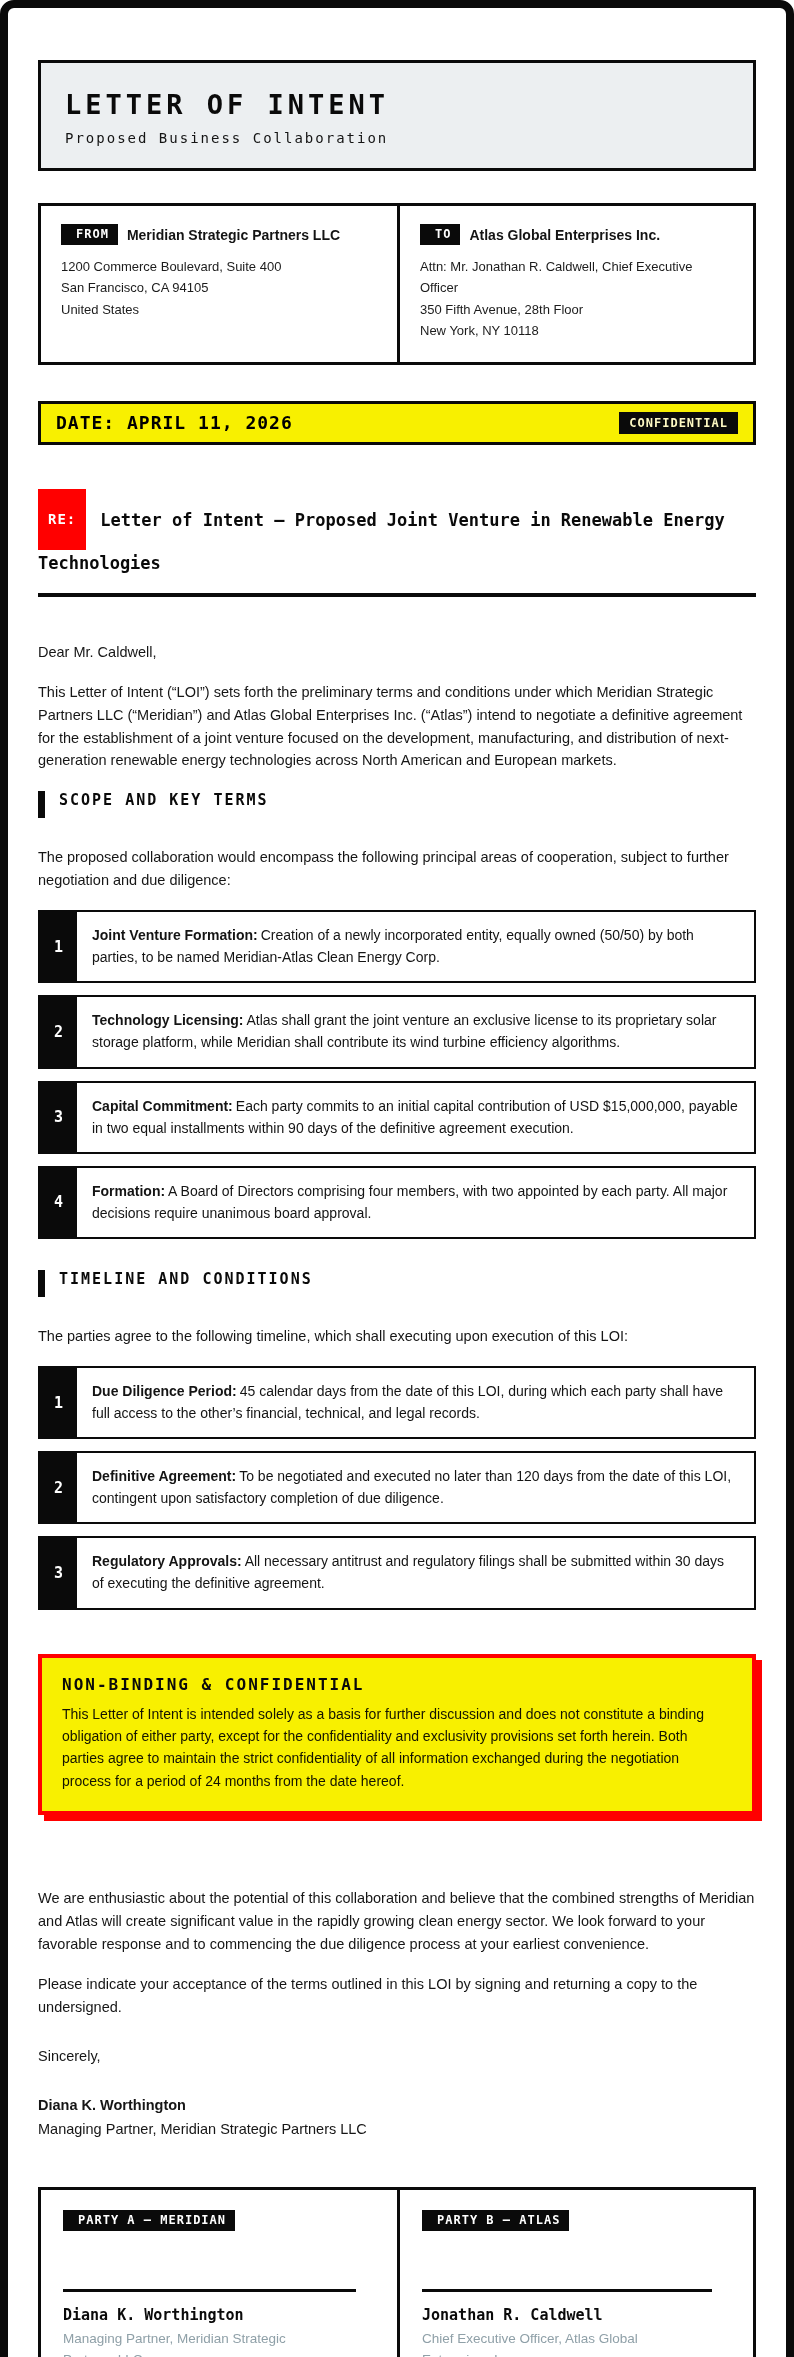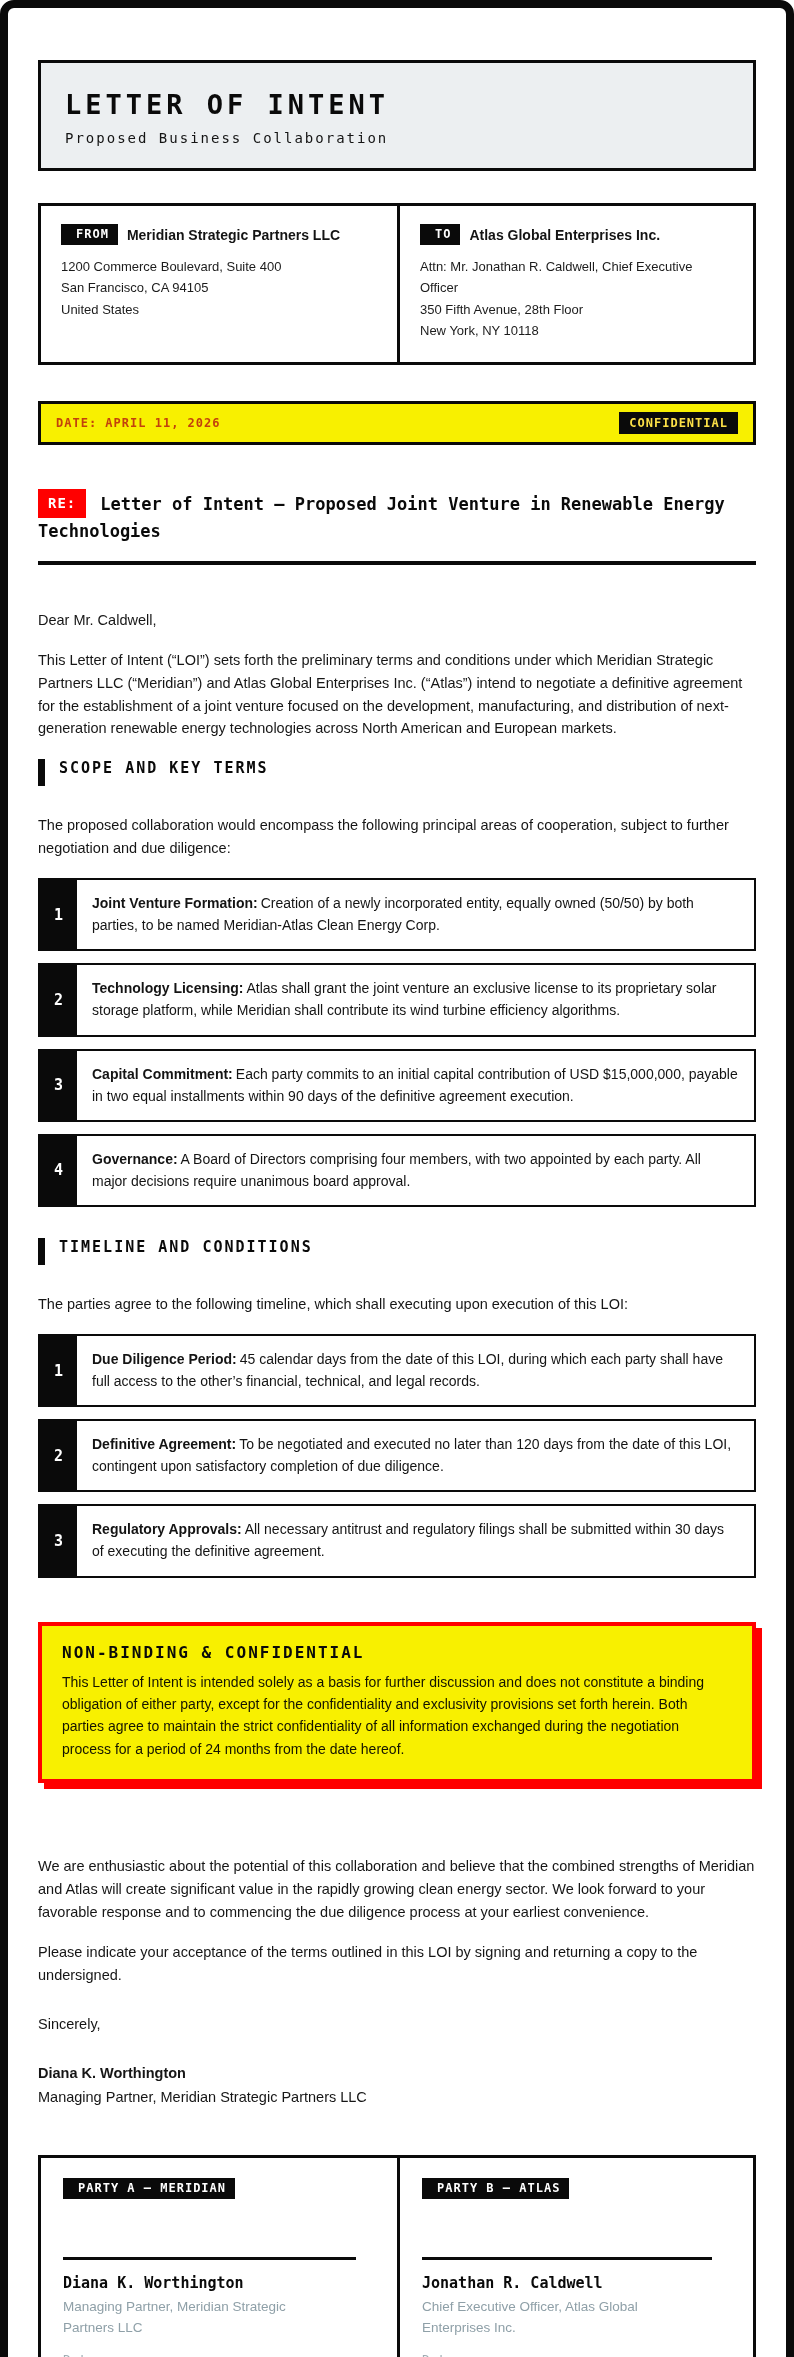--- a/index.html
+++ b/index.html
@@ -71,27 +71,27 @@
     border: 3px solid #0a0a0a;
     background: #f8f000;
     padding: 8px 15px;
     display: flex;
     align-items: center;
     justify-content: space-between;
   }
   .datebar .date-text {
     font-family: "DejaVu Sans Mono", monospace;
     font-weight: bold;
-    font-size: 12px;
+    font-size: 18px;
     letter-spacing: 1px;
-    color: #c2410c;
+    color: #000000;
   }
   .conf-badge {
     background: #0a0a0a;
-    color: #fde047;
+    color: #fef9c3;
     font-family: "DejaVu Sans Mono", monospace;
     font-weight: bold;
     font-size: 12px;
     letter-spacing: 1px;
     padding: 4px 10px;
   }
 
   
   .subject {
     margin-top: 44px;
@@ -102,21 +102,21 @@
     font-size: 17px;
     line-height: 1.55;
     color: #0a0a0a;
   }
   .re-chip {
     display: inline-block;
     background: #ff0000;
     color: #ffffff;
     font-size: 14px;
     letter-spacing: 1px;
-    padding: 4px 10px;
+    padding: 20px 10px;
     margin-right: 14px;
     vertical-align: 2px;
   }
 
   
   .body-text { font-size: 14.5px; line-height: 1.58; color: #161616; }
   .salutation { margin-top: 44px; }
   .para { margin-top: 17px; }
 
   
@@ -264,21 +264,21 @@
     <div class="term">
       <div class="term-num">2</div>
       <div class="term-body"><span class="term-label">Technology Licensing:</span><span>Atlas shall grant the joint venture an exclusive license to its proprietary solar storage platform, while Meridian shall contribute its wind turbine efficiency algorithms.</span></div>
     </div>
     <div class="term">
       <div class="term-num">3</div>
       <div class="term-body"><span class="term-label">Capital Commitment:</span><span>Each party commits to an initial capital contribution of USD $15,000,000, payable in two equal installments within 90 days of the definitive agreement execution.</span></div>
     </div>
     <div class="term">
       <div class="term-num">4</div>
-      <div class="term-body"><span class="term-label">Governance:</span><span>A Board of Directors comprising four members, with two appointed by each party. All major decisions require unanimous board approval.</span></div>
+      <div class="term-body"><span class="term-label">Formation:</span><span>A Board of Directors comprising four members, with two appointed by each party. All major decisions require unanimous board approval.</span></div>
     </div>
   </div>
 
   <div class="sec-head">
     <span class="sec-bar"></span>
     <span class="sec-title">TIMELINE AND CONDITIONS</span>
   </div>
   <p class="body-text sec-lead">The parties agree to the following timeline, which shall executing upon execution of this LOI:</p>
 
   <div class="terms">

